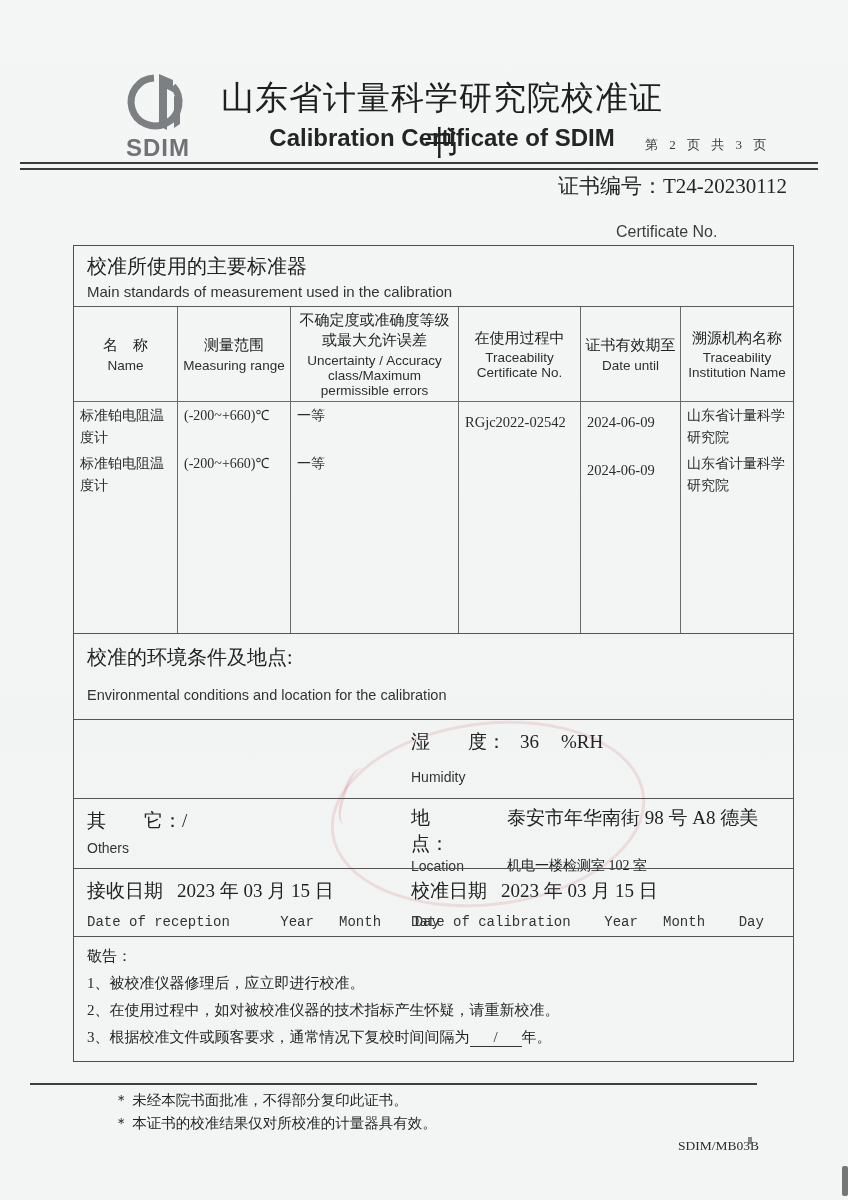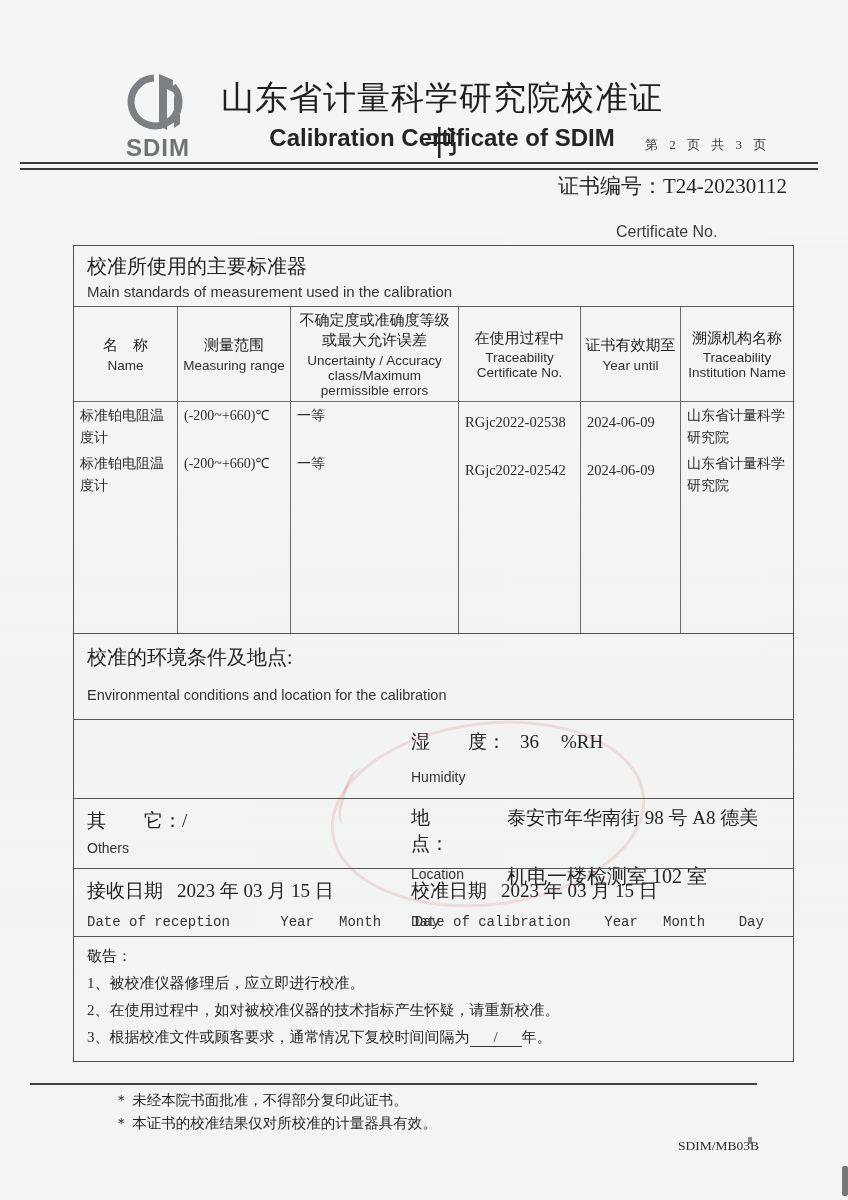--- a/index.html
+++ b/index.html
@@ -46,21 +46,21 @@
   .row-notes{top:690px;height:125px;border-top:1px solid #555;padding:10px 13px;box-sizing:border-box;}
   .halfL{position:absolute;left:13px;top:9px;}
   .halfR{position:absolute;left:337px;top:9px;}
   .cnline{font-size:19px;color:#222;}
   .cnline .val{margin-left:14px;}
   .cnline .unit{margin-left:22px;}
   .enline{font-size:14px;color:#333;margin-top:10px;}
   .loc-grid{display:grid;grid-template-columns:86px auto;column-gap:10px;}
   .loc-grid .l1{font-size:19px;color:#222;}
   .loc-grid .en{font-size:14px;color:#333;align-self:center;}
-  .loc-grid .l2{font-size:20px;color:#222;margin-top:6px;}
+  .loc-grid .l2{font-size:14px;color:#222;margin-top:0;}
   .notes-title{font-size:15px;color:#222;}
   .note-line{font-size:15px;color:#262626;margin-top:8px;}
   .blank{display:inline-block;width:52px;border-bottom:1px solid #333;text-align:center;}
   
   .foot-line{left:30px;top:1083px;width:727px;border-top:2px solid #3f3f3f;}
   .foot-n1{left:114px;top:1091px;font-size:14.5px;color:#262626;}
   .foot-n2{left:114px;top:1114px;font-size:14.5px;color:#262626;}
   .form-no{left:678px;top:1138px;font-size:13.5px;color:#2e2e2e;}
   
   .stamp{left:330px;top:722px;width:310px;height:178px;border:3px solid rgba(196,52,52,.13);border-radius:50%;transform:rotate(-7deg);}
@@ -110,41 +110,40 @@
       <div class="th">
         <div class="cn">不确定度或准确度等级或最大允许误差</div>
         <div class="en sans">Uncertainty / Accuracy class/Maximum permissible errors</div>
       </div>
       <div class="th">
         <div class="cn">在使用过程中</div>
         <div class="en sans">Traceability Certificate No.</div>
       </div>
       <div class="th">
         <div class="cn">证书有效期至</div>
-        <div class="en sans">Year until</div>
+        <div class="en sans">Date until</div>
       </div>
       <div class="th">
         <div class="cn">溯源机构名称</div>
         <div class="en sans">Traceability Institution Name</div>
       </div>
 
       <div class="td-col">
         <div class="entry">标准铂电阻温度计</div>
         <div class="entry">标准铂电阻温度计</div>
       </div>
       <div class="td-col">
         <div class="entry">(-200~+660)℃</div>
         <div class="entry">(-200~+660)℃</div>
       </div>
       <div class="td-col">
         <div class="entry">一等</div>
         <div class="entry">一等</div>
       </div>
       <div class="td-col">
-        <div class="entry mid">RGjc2022-02538</div>
         <div class="entry mid">RGjc2022-02542</div>
       </div>
       <div class="td-col">
         <div class="entry mid">2024-06-09</div>
         <div class="entry mid">2024-06-09</div>
       </div>
       <div class="td-col">
         <div class="entry">山东省计量科学研究院</div>
         <div class="entry">山东省计量科学研究院</div>
       </div>

